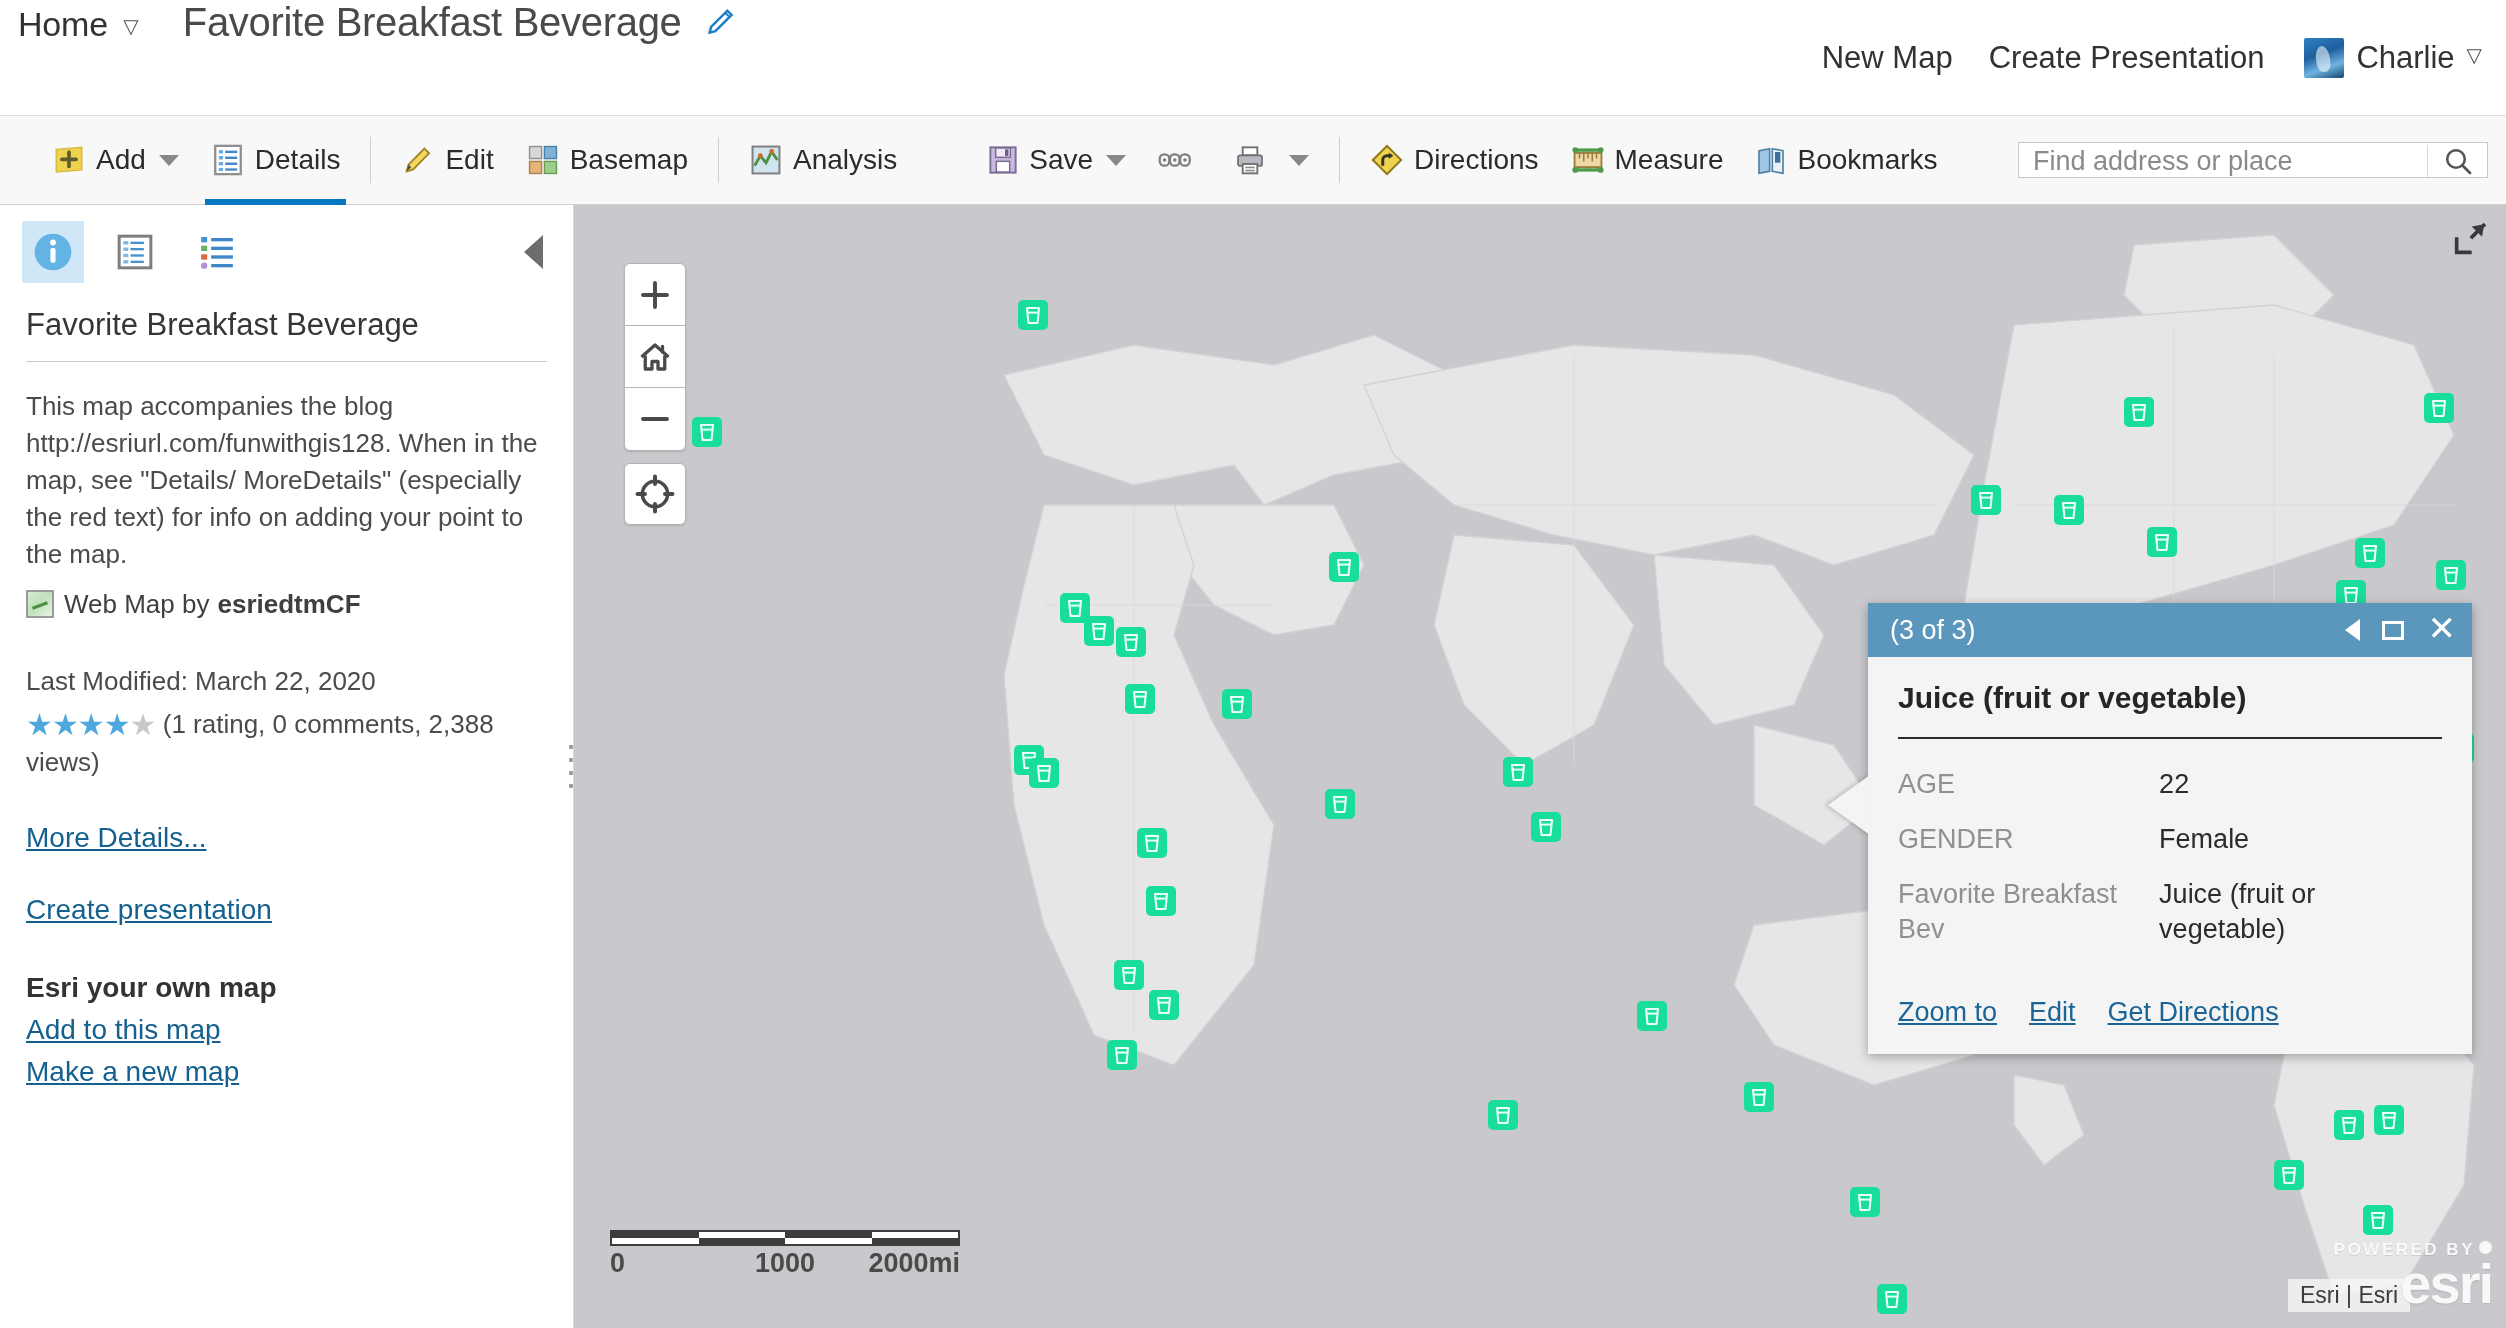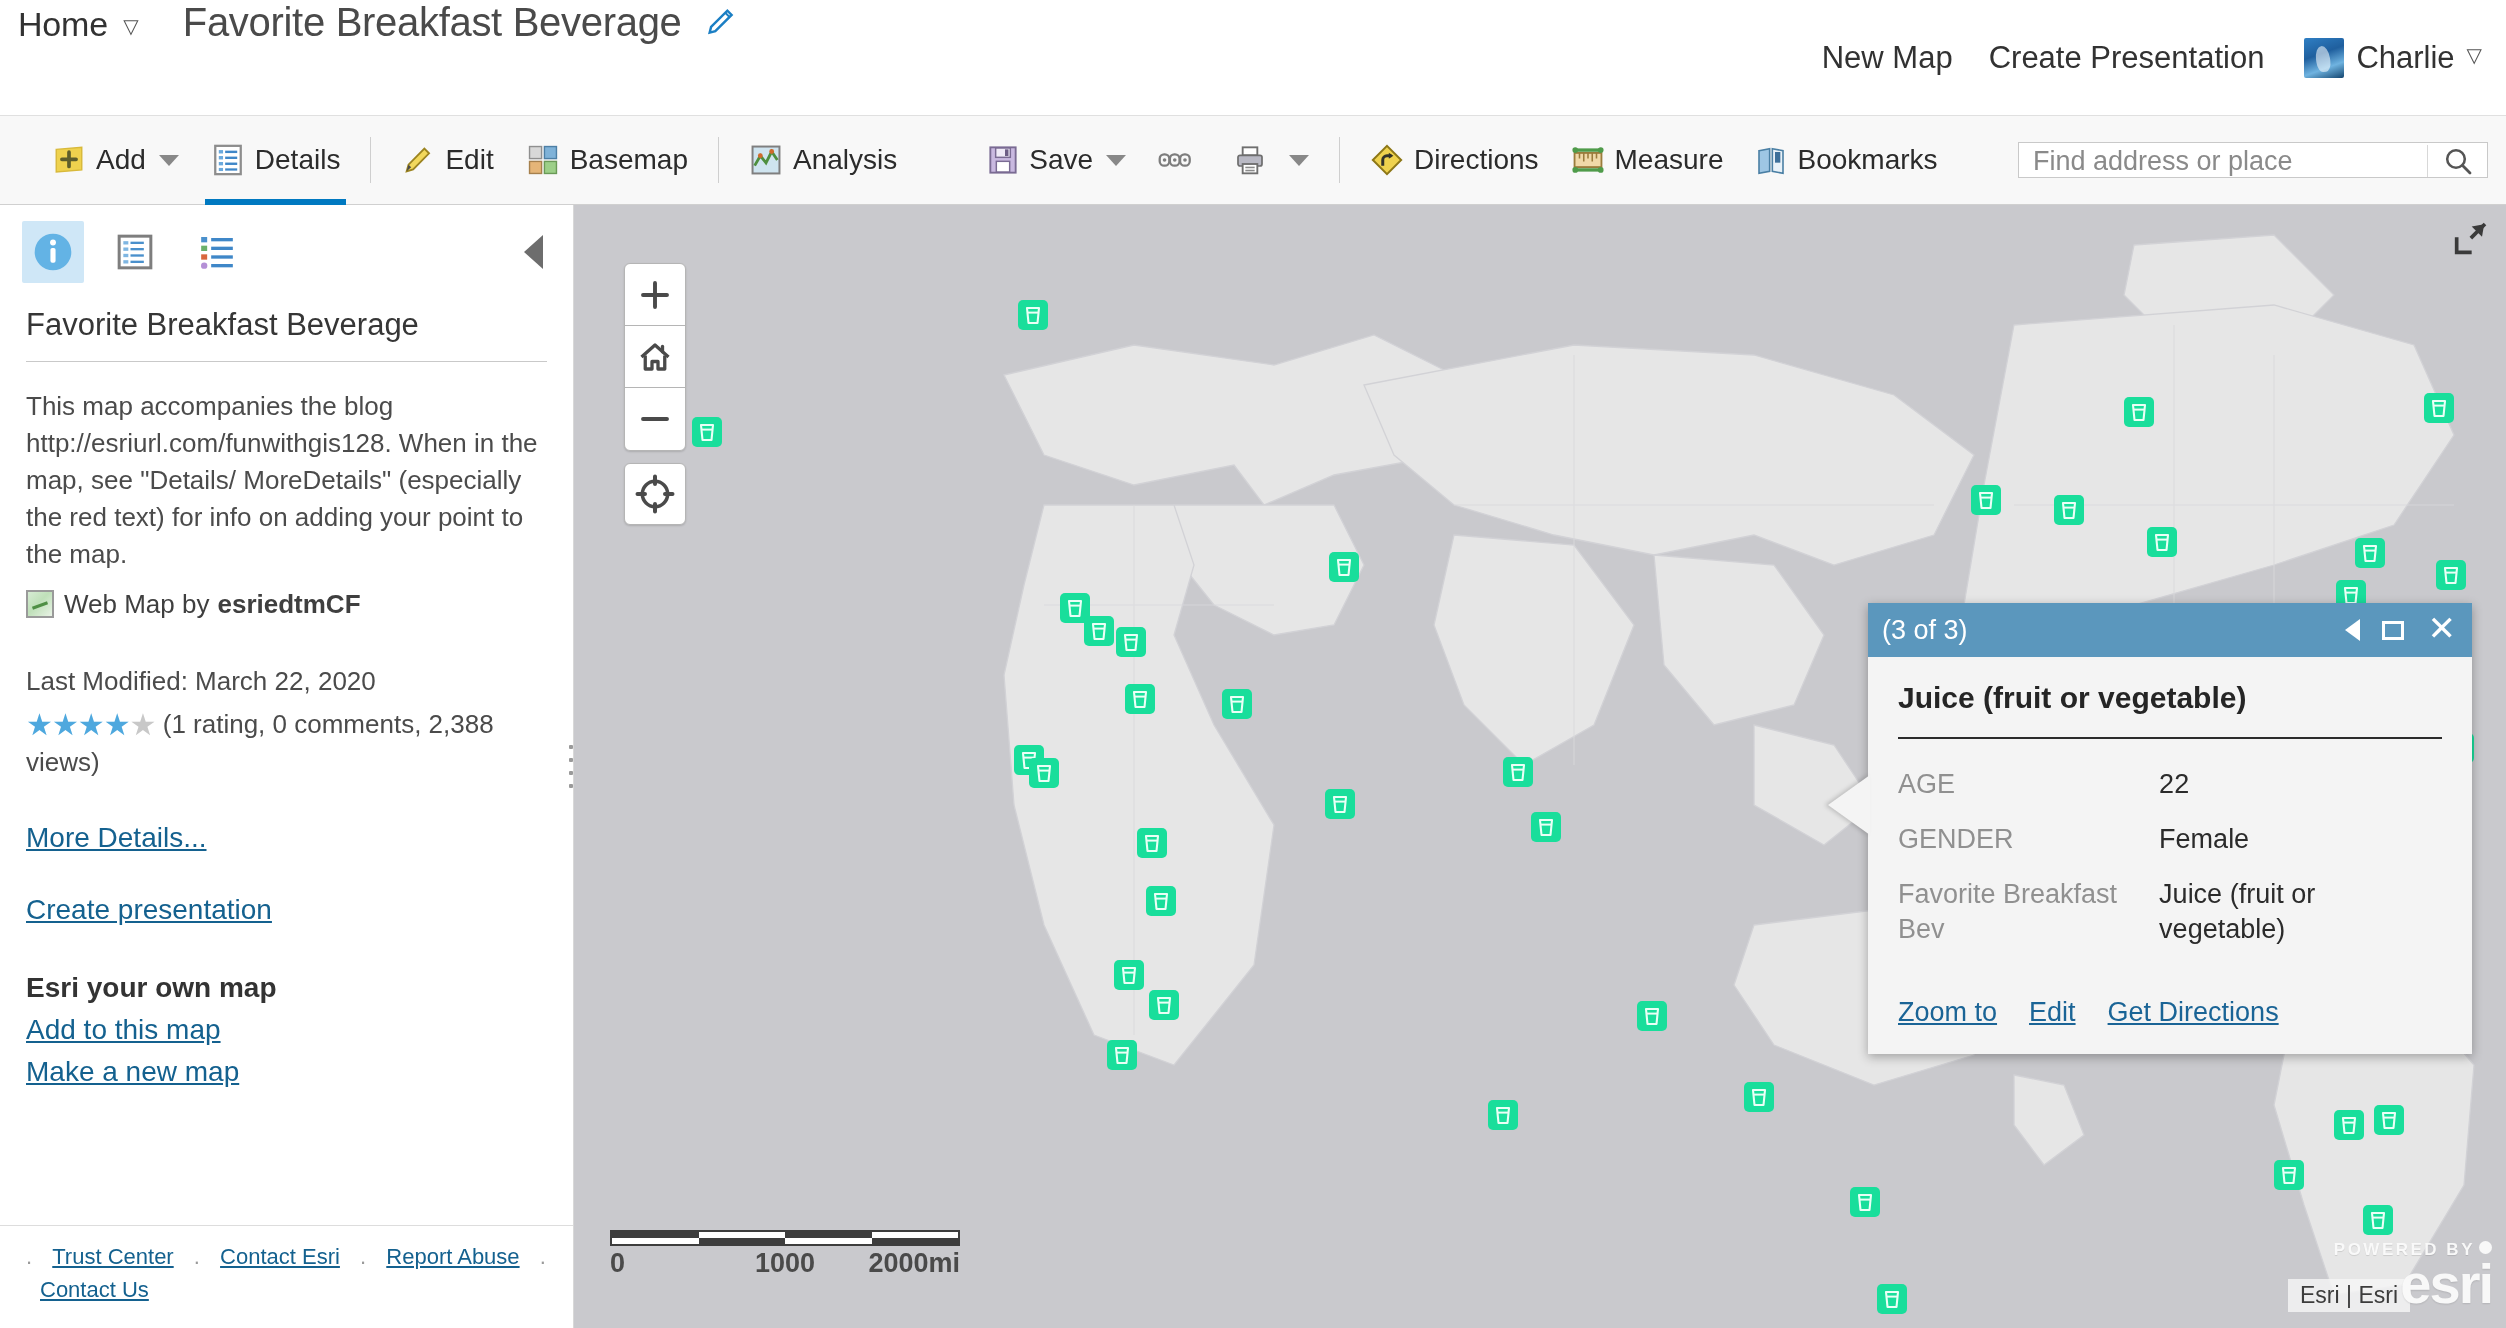--- a/index.html
+++ b/index.html
@@ -343,21 +343,21 @@
     width: 0; height: 0;
     border-top: 30px solid transparent;
     border-bottom: 30px solid transparent;
     border-right: 42px solid #f4f4f4;
     filter: drop-shadow(-3px 0 2px rgba(0,0,0,0.18));
   }
   .popup-head {
     height: 54px;
     background: #5b97bd;
     display: flex; align-items: center;
-    padding: 0 16px 0 14px;
+    padding: 0 16px 0 22px;
     color: #fff;
   }
   .popup-count { font-size: 27px; }
   .popup-hd-actions { margin-left: auto; display: flex; align-items: center; gap: 22px; }
   .pu-prev {
     width: 0; height: 0;
     border-top: 11px solid transparent;
     border-bottom: 11px solid transparent;
     border-right: 15px solid #fff;
     cursor: pointer;
@@ -632,30 +632,20 @@
       </div>
 
       <a class="link-blk" href="#">More Details...</a>
       <a class="link-blk" href="#">Create presentation</a>
 
       <div class="sec-head">Esri your own map</div>
       <a class="link-blk tight" href="#">Add to this map</a>
       <a class="link-blk tight" href="#">Make a new map</a>
     </div>
 
-    <div class="sidebar-footer">
-      <span class="dot-sep">.</span>
-      <a href="#">Trust Center</a>
-      <span class="dot-sep">.</span>
-      <a href="#">Contact Esri</a>
-      <span class="dot-sep">.</span>
-      <a href="#">Report Abuse</a>
-      <span class="dot-sep">.</span>
-      <a href="#">Contact Us</a>
-    </div>
 
     <div class="drag-handle">
       <i></i>
         <i></i>
         <i></i>
         <i></i>
     </div>
   </div>
 
   <div class="map">

